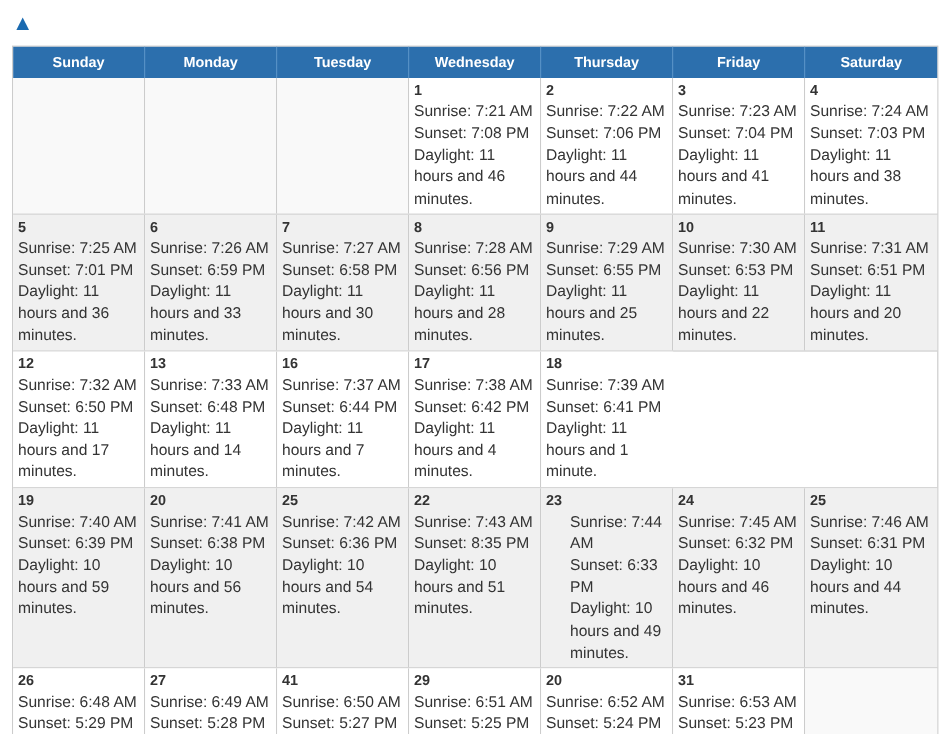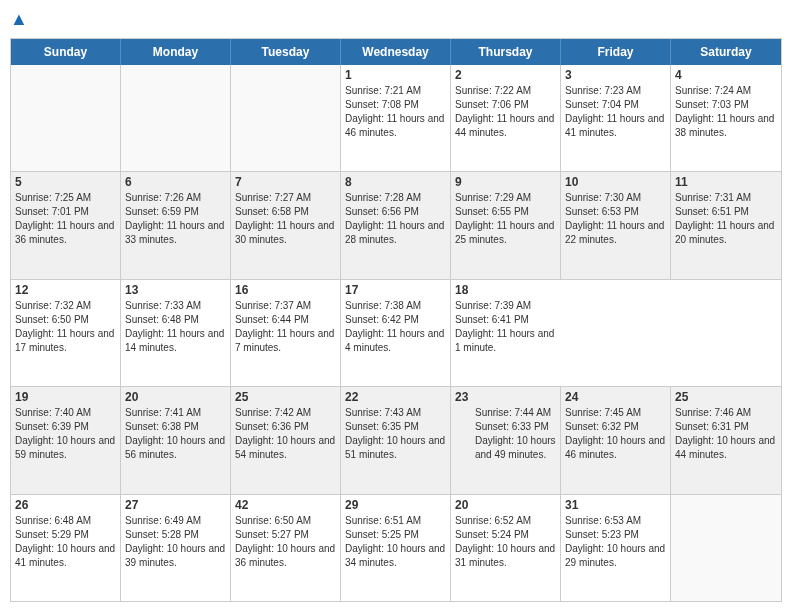--- a/index.html
+++ b/index.html
@@ -105,21 +105,21 @@
     }
     .cal-cell.shaded {
       background: #f0f0f0;
     }
     .day-number {
       font-size: 12px;
       font-weight: bold;
       margin-bottom: 2px;
     }
     .day-info {
-      font-size: 10px;
+      font-size: 13px;
       line-height: 1.4;
       color: #333;
     }
   </style>
 </head>
 <body>
 
 <div class="page">
   <div class="header">
     <div class="logo">
@@ -271,21 +271,21 @@
           </div>
           <div class="cal-cell shaded">
             <div class="day-number">25</div>
             <div class="day-info" style="white-space: pre-line;">Sunrise: 7:42 AM
 Sunset: 6:36 PM
 Daylight: 10 hours and 54 minutes.</div>
           </div>
           <div class="cal-cell shaded">
             <div class="day-number">22</div>
             <div class="day-info" style="white-space: pre-line;">Sunrise: 7:43 AM
-Sunset: 6:35 PM
+Sunset: 8:35 PM
 Daylight: 10 hours and 51 minutes.</div>
           </div>
           <div class="cal-cell shaded">
             <div class="day-number">23</div>
             <div class="day-info" style="white-space: pre-line; margin-left: 20px;">Sunrise: 7:44 AM
 Sunset: 6:33 PM
 Daylight: 10 hours and 49 minutes.</div>
           </div>
           <div class="cal-cell shaded">
             <div class="day-number">24</div>
@@ -307,21 +307,21 @@
 Sunset: 5:29 PM
 Daylight: 10 hours and 41 minutes.</div>
           </div>
           <div class="cal-cell">
             <div class="day-number">27</div>
             <div class="day-info" style="white-space: pre-line;">Sunrise: 6:49 AM
 Sunset: 5:28 PM
 Daylight: 10 hours and 39 minutes.</div>
           </div>
           <div class="cal-cell">
-            <div class="day-number">42</div>
+            <div class="day-number">41</div>
             <div class="day-info" style="white-space: pre-line;">Sunrise: 6:50 AM
 Sunset: 5:27 PM
 Daylight: 10 hours and 36 minutes.</div>
           </div>
           <div class="cal-cell">
             <div class="day-number">29</div>
             <div class="day-info" style="white-space: pre-line;">Sunrise: 6:51 AM
 Sunset: 5:25 PM
 Daylight: 10 hours and 34 minutes.</div>
           </div>

